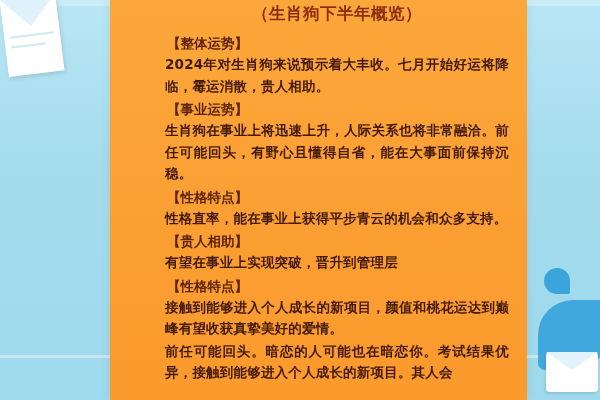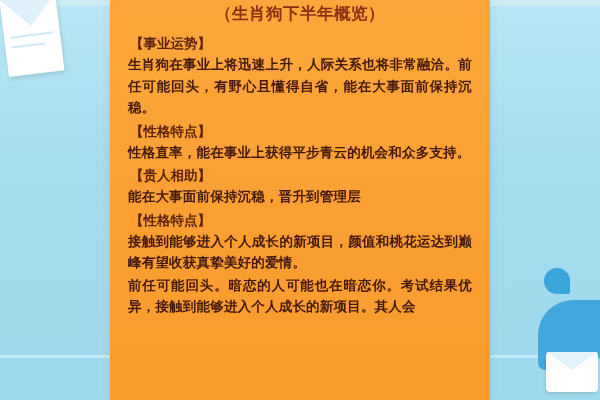--- a/index.html
+++ b/index.html
@@ -135,20 +135,21 @@
   
   .card {
     position: absolute;
     left: 110px;
     top: 0;
     width: 380px;
     height: 400px;
     background: linear-gradient(180deg, #fca73b 0%, #fb9f33 55%, #fb9a2d 100%);
     box-shadow: 0 0 10px rgba(0,0,0,0.08);
     overflow: hidden;
+    padding-left: 37px;
   }
 
   .card-title {
     text-align: center;
     color: #8b2f12;
     font-size: 16.5px;
     font-weight: bold;
     letter-spacing: 0.5px;
     padding: 2px 0 4px 0;
     line-height: 24px;
@@ -207,34 +208,38 @@
 <div class="ribbon"></div>
 
 <div class="halo"></div>
 
 <div class="card">
 
   <div class="card-title">（生肖狗下半年概览）</div>
 
   <div class="body">
 
+    <div class="section">
+      <div class="sec-head">【整体运势】</div>
+      <div class="sec-text">2024年对生肖狗来说预示着大丰收。七月开始好运将降临，霉运消散，贵人相助。</div>
+    </div>
 
     <div class="section">
       <div class="sec-head">【事业运势】</div>
       <div class="sec-text">生肖狗在事业上将迅速上升，人际关系也将非常融洽。前任可能回头，有野心且懂得自省，能在大事面前保持沉稳。</div>
     </div>
 
     <div class="section">
       <div class="sec-head">【性格特点】</div>
       <div class="sec-text">性格直率，能在事业上获得平步青云的机会和众多支持。</div>
     </div>
 
     <div class="section">
       <div class="sec-head">【贵人相助】</div>
-      <div class="sec-text">能在大事面前保持沉稳，晋升到管理层</div>
+      <div class="sec-text">有望在事业上实现突破，晋升到管理层</div>
     </div>
 
     <div class="section">
       <div class="sec-head">【性格特点】</div>
       <div class="sec-text">接触到能够进入个人成长的新项目，颜值和桃花运达到巅峰有望收获真挚美好的爱情。</div>
     </div>
 
     <div class="section">
       <div class="sec-text">前任可能回头。暗恋的人可能也在暗恋你。考试结果优异，接触到能够进入个人成长的新项目。其人会</div>
     </div>

